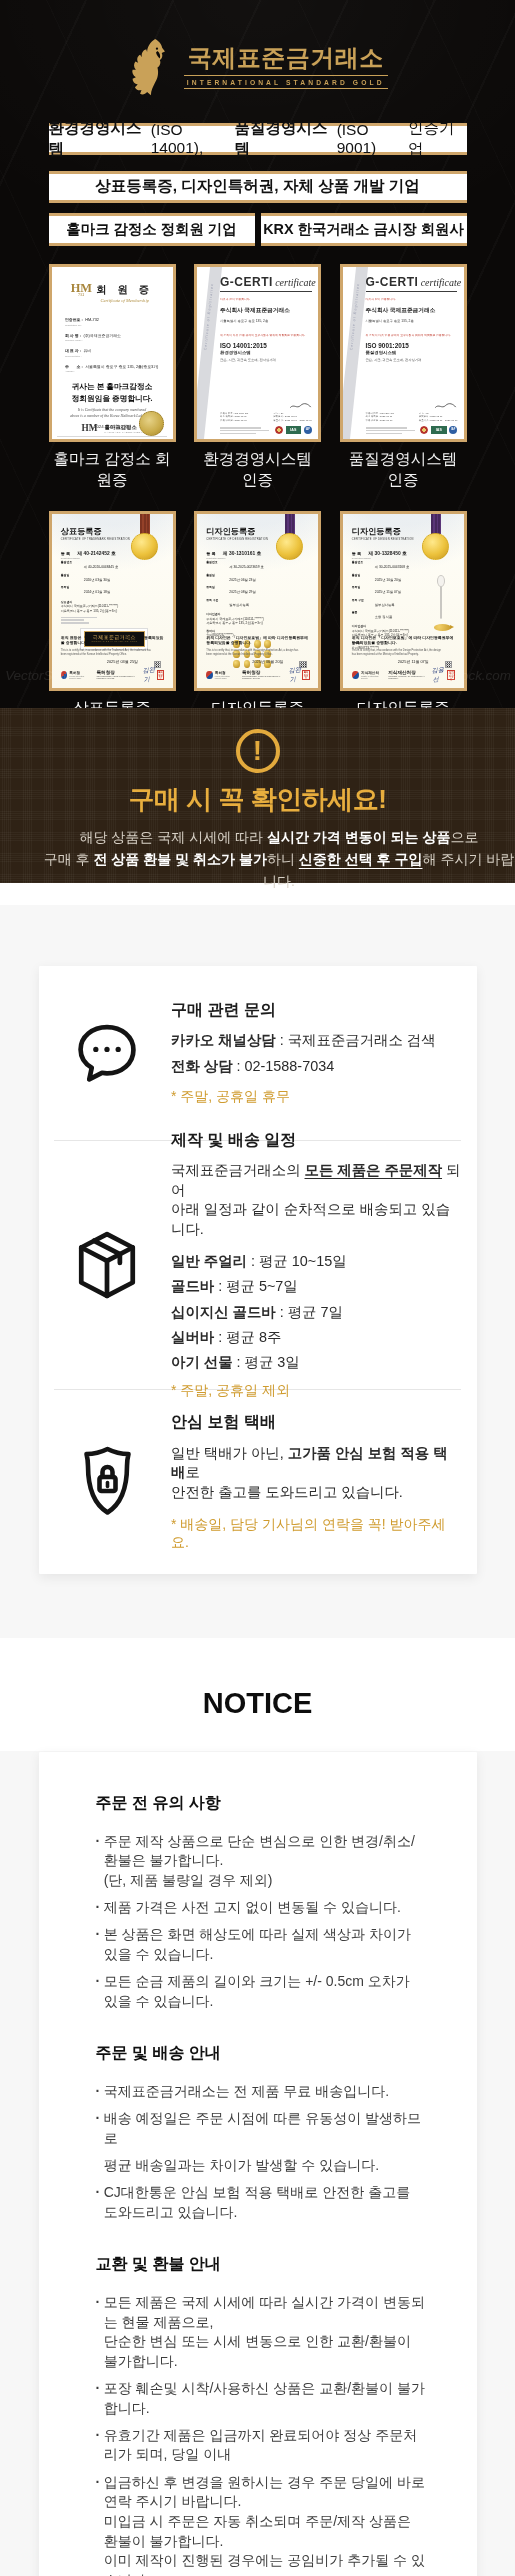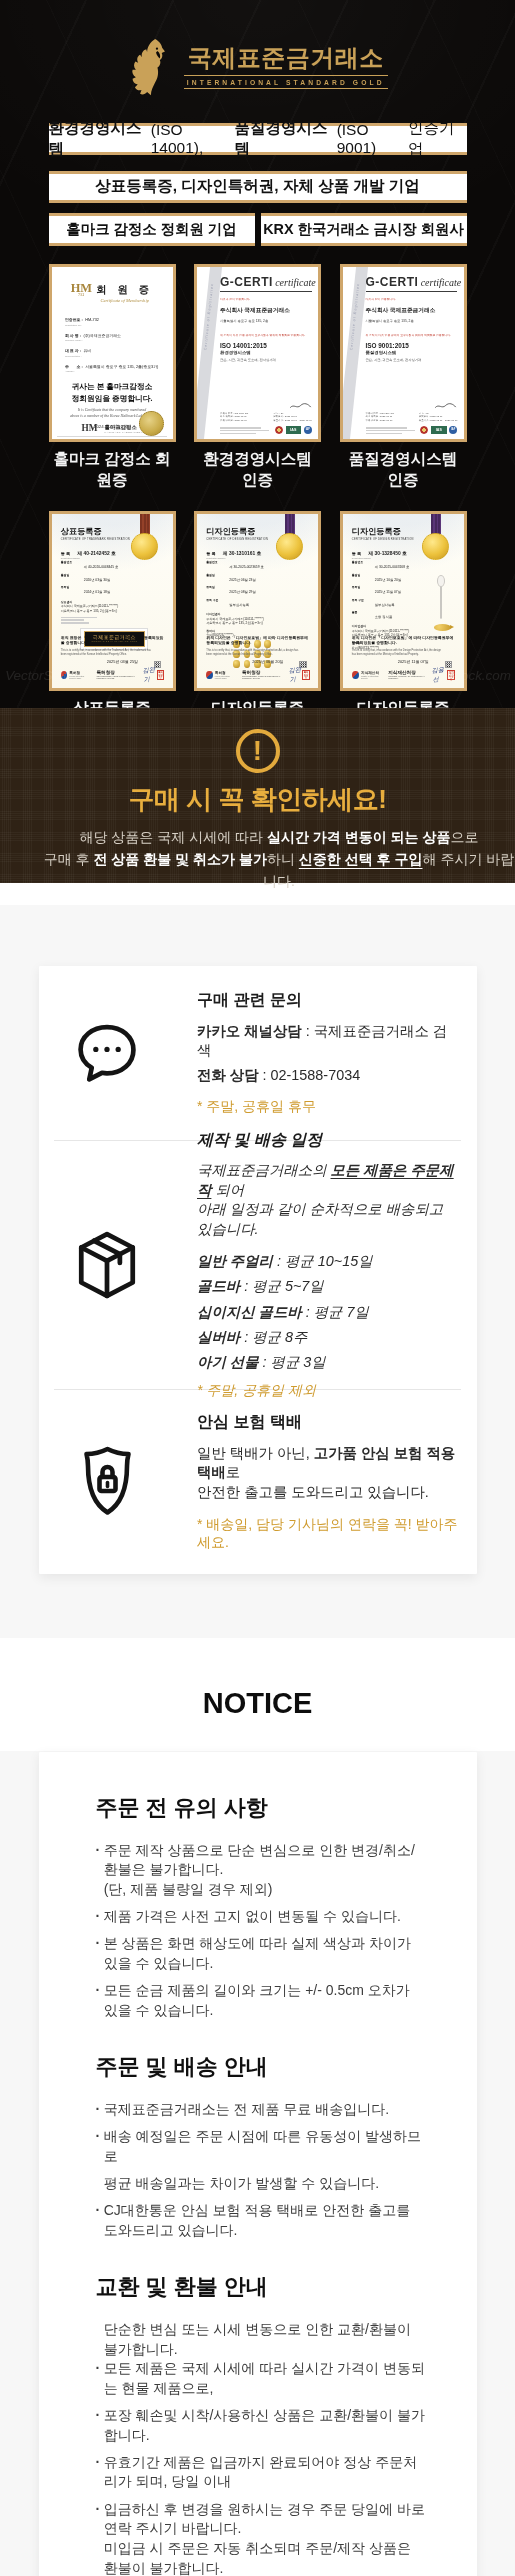--- a/index.html
+++ b/index.html
@@ -23,21 +23,21 @@
     height:32px;display:flex;align-items:center;justify-content:center;color:#111;font-size:15.5px;}
   .banner .reg{font-weight:400;}
   .banner .bd{font-weight:800;}
   .banner-row{width:418px;margin:10.3px auto 0;display:flex;justify-content:space-between;}
   .banner-half{width:206px;height:33px;background:#fff;border-top:3.1px solid #cfa66b;border-bottom:3.1px solid #cfa66b;
     display:flex;align-items:center;justify-content:center;color:#111;font-size:14.4px;font-weight:800;}
   .certs{width:418px;margin:18.5px auto 0;display:flex;justify-content:space-between;}
   .cert{width:127px;height:178px;border:3.1px solid #cfa66b;background:#fff;position:relative;overflow:hidden;color:#222;}
   .certs.r2 .cert{height:180px;}
   .cap-row{width:418px;margin:7.2px auto 0;display:flex;justify-content:space-between;}
-  .cap{width:127px;text-align:center;color:#f4f4f4;font-size:15.5px;font-weight:700;}
+  .cap{width:127px;text-align:center;color:#f4f4f4;font-size:15.5px;font-weight:400;}
   .wm{position:absolute;color:rgba(255,255,255,.10);font-size:13.4px;font-style:italic;}
   
   .hm-head{display:flex;justify-content:center;align-items:flex-start;margin-top:15.5px;}
   .hm-mono{color:#a8863c;font-family:"Liberation Serif",serif;font-weight:700;font-size:12.4px;line-height:.9;text-align:center;margin-right:4.1px;}
   .hm-mono small{display:block;font-size:3.1px;letter-spacing:0.5px;}
   .hm-tt{font-size:10.3px;font-weight:800;letter-spacing:4.1px;color:#222;}
   .hm-script{font-family:"Liberation Serif",serif;font-style:italic;color:#b19044;font-size:4.6px;text-align:center;margin-top:1px;}
   .hm-fields{margin:11.3px 0 0 13.4px;}
   .hm-f{margin-bottom:3.6px;line-height:1.15;}
   .hm-f .k{font-weight:700;font-size:3.9px;}
@@ -139,38 +139,38 @@
   .warn-body{margin-top:9.3px;font-size:14px;line-height:22px;padding-left:43px;}
   .warn-body .w{color:#fff;font-weight:800;}
   .warn-body .u{text-decoration:underline;text-underline-offset:3.6px;text-decoration-thickness:1px;}
   .gap-white{width:515px;height:22px;background:#fff;}
   
   .dsec{width:515px;height:733px;background:#f7f7f7;padding-top:25px;}
   .sec-title{text-align:center;font-size:29px;font-weight:800;color:#0d0d0d;letter-spacing:0;height:31px;line-height:31px;}
   .dcard{width:438px;margin:36px auto 0;background:#fff;height:608px;box-shadow:0 3.1px 11.3px rgba(0,0,0,.07);border-radius:1px;}
   .drow{display:flex;align-items:center;margin:0 15.5px;}
   .drow + .drow{border-top:1px solid #e6e6e6;}
-  .drow1{height:174px;} .drow2{height:249px;font-style:italic;} .drow3{height:185px;}
+  .drow1{height:174px;} .drow2{height:249px;} .drow3{height:185px;}
   .dicol{width:106px;display:flex;justify-content:center;flex:none;}
-  .dbody{margin-left:37px;}
+  .dbody{margin-left:11px;}
   .dtitle{font-size:16px;font-weight:800;color:#1c1c1c;margin-bottom:10.3px;}
   .dline{font-size:14.4px;color:#2b2b2b;margin-top:7.2px;line-height:1.3;}
   .dline .k{font-weight:800;}
   .dnote{margin-top:12.4px;color:#cf9b2e;font-size:14px;}
   .dintro{font-size:14.4px;color:#2b2b2b;line-height:19.6px;}
   .dintro .bu{font-weight:800;text-decoration:underline;text-underline-offset:3.1px;text-decoration-thickness:1px;}
   .dsched{margin-top:12.4px;}
   .dsched .dline{margin-top:0;margin-bottom:6.7px;}
   .icon-svg{stroke:#141414;fill:none;stroke-width:4.6;stroke-linecap:round;stroke-linejoin:round;}
   
   .nhead{width:515px;height:113px;background:#fff;padding-top:50px;}
   .nwrap{width:515px;height:954px;background:#f7f7f7;padding-top:1px;}
   .ncard{width:438px;margin:0 auto;background:#fff;height:892px;box-shadow:0 3.1px 11.3px rgba(0,0,0,.07);border-radius:1px;
     padding:41px 49px 0 57px;}
-  .nh{font-size:22px;font-weight:800;color:#101010;margin:32px 0 17.5px;}
+  .nh{font-size:16px;font-weight:800;color:#101010;margin:32px 0 17.5px;}
   .nh:first-child{margin-top:0;}
   .bl{font-size:14px;color:#3d3d3d;line-height:19.6px;position:relative;padding-left:8.2px;}
   .bl.dot:before{content:"\00B7";position:absolute;left:0;font-weight:700;}
   .bl.ind{padding-left:8.2px;}
   .bl.gap{margin-top:7.7px;}
 </style>
 </head>
 <body>
 
 <div class="hero">
@@ -580,22 +580,22 @@
     <div class="bl dot gap">본 상품은 화면 해상도에 따라 실제 색상과 차이가 있을 수 있습니다.</div>
     <div class="bl dot gap">모든 순금 제품의 길이와 크기는 +/- 0.5cm 오차가 있을 수 있습니다.</div>
 
     <div class="nh">주문 및 배송 안내</div>
     <div class="bl dot">국제표준금거래소는 전 제품 무료 배송입니다.</div>
     <div class="bl dot gap">배송 예정일은 주문 시점에 따른 유동성이 발생하므로</div>
     <div class="bl ind gap">평균 배송일과는 차이가 발생할 수 있습니다.</div>
     <div class="bl dot gap">CJ대한통운 안심 보험 적용 택배로 안전한 출고를 도와드리고 있습니다.</div>
 
     <div class="nh">교환 및 환불 안내</div>
+    <div class="bl dot">모든 제품은 국제 시세에 따라 실시간 가격이 변동되는 현물 제품으로,</div>
     <div class="bl ind">단순한 변심 또는 시세 변동으로 인한 교환/환불이 불가합니다.</div>
-    <div class="bl dot">모든 제품은 국제 시세에 따라 실시간 가격이 변동되는 현물 제품으로,</div>
     <div class="bl dot gap">포장 훼손및 시착/사용하신 상품은 교환/환불이 불가합니다.</div>
     <div class="bl dot gap">유효기간 제품은 입금까지 완료되어야 정상 주문처리가 되며, 당일 이내</div>
     <div class="bl dot gap">입금하신 후 변경을 원하시는 경우 주문 당일에 바로 연락 주시기 바랍니다.</div>
     <div class="bl ind">미입금 시 주문은 자동 취소되며 주문/제작 상품은 환불이 불가합니다.</div>
     <div class="bl ind">이미 제작이 진행된 경우에는 공임비가 추가될 수 있습니다.</div>
 
   </div>
 </div>
 
 

